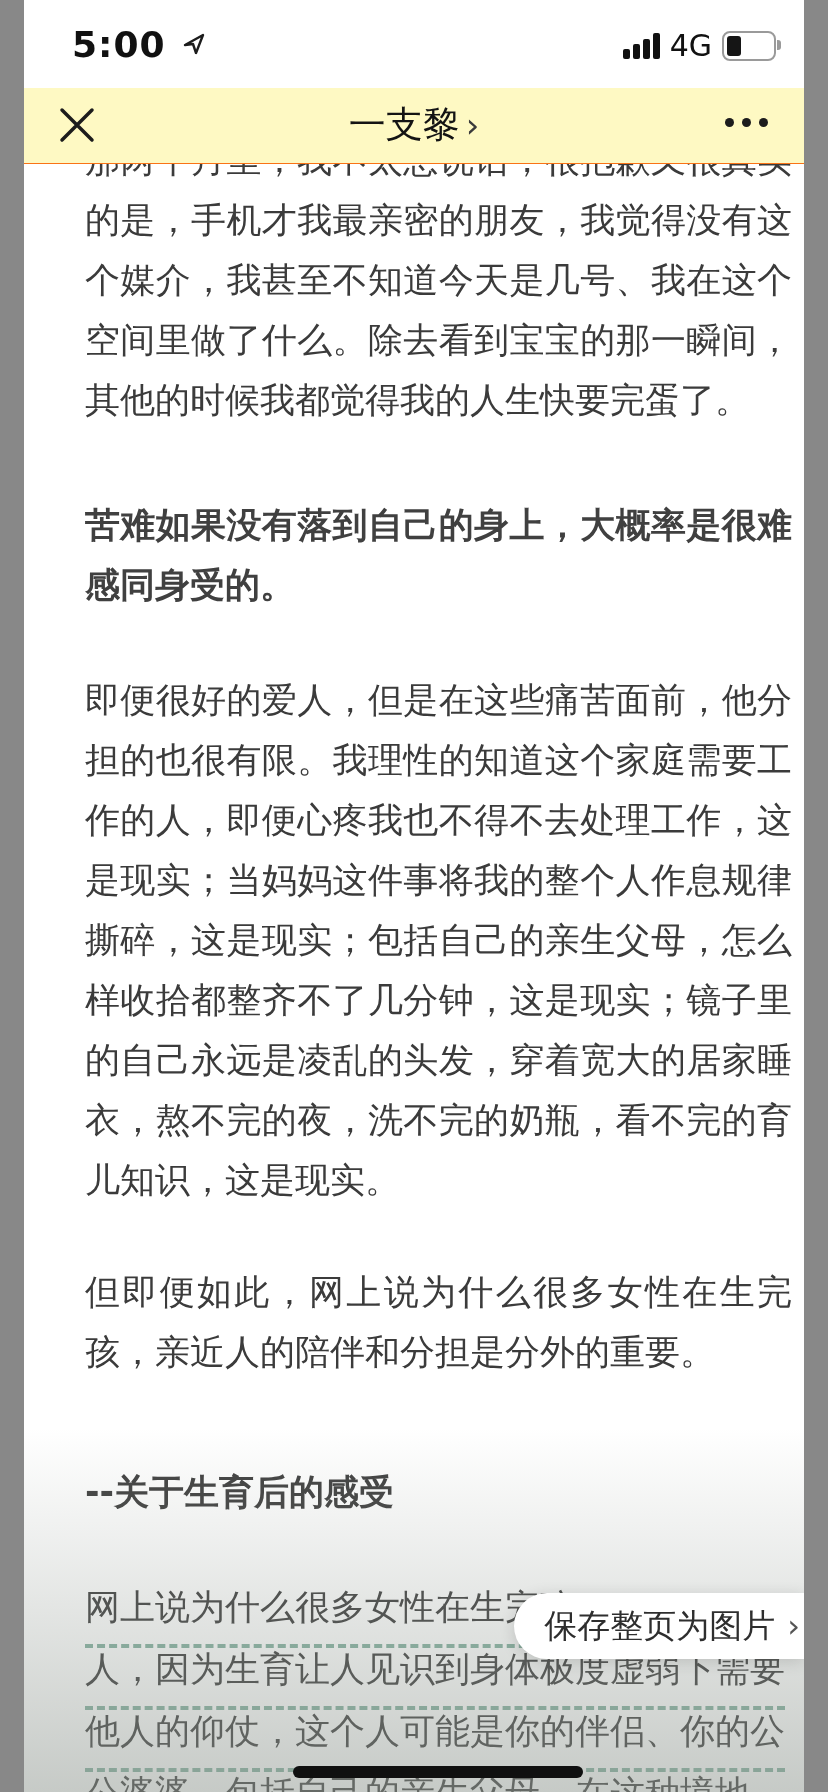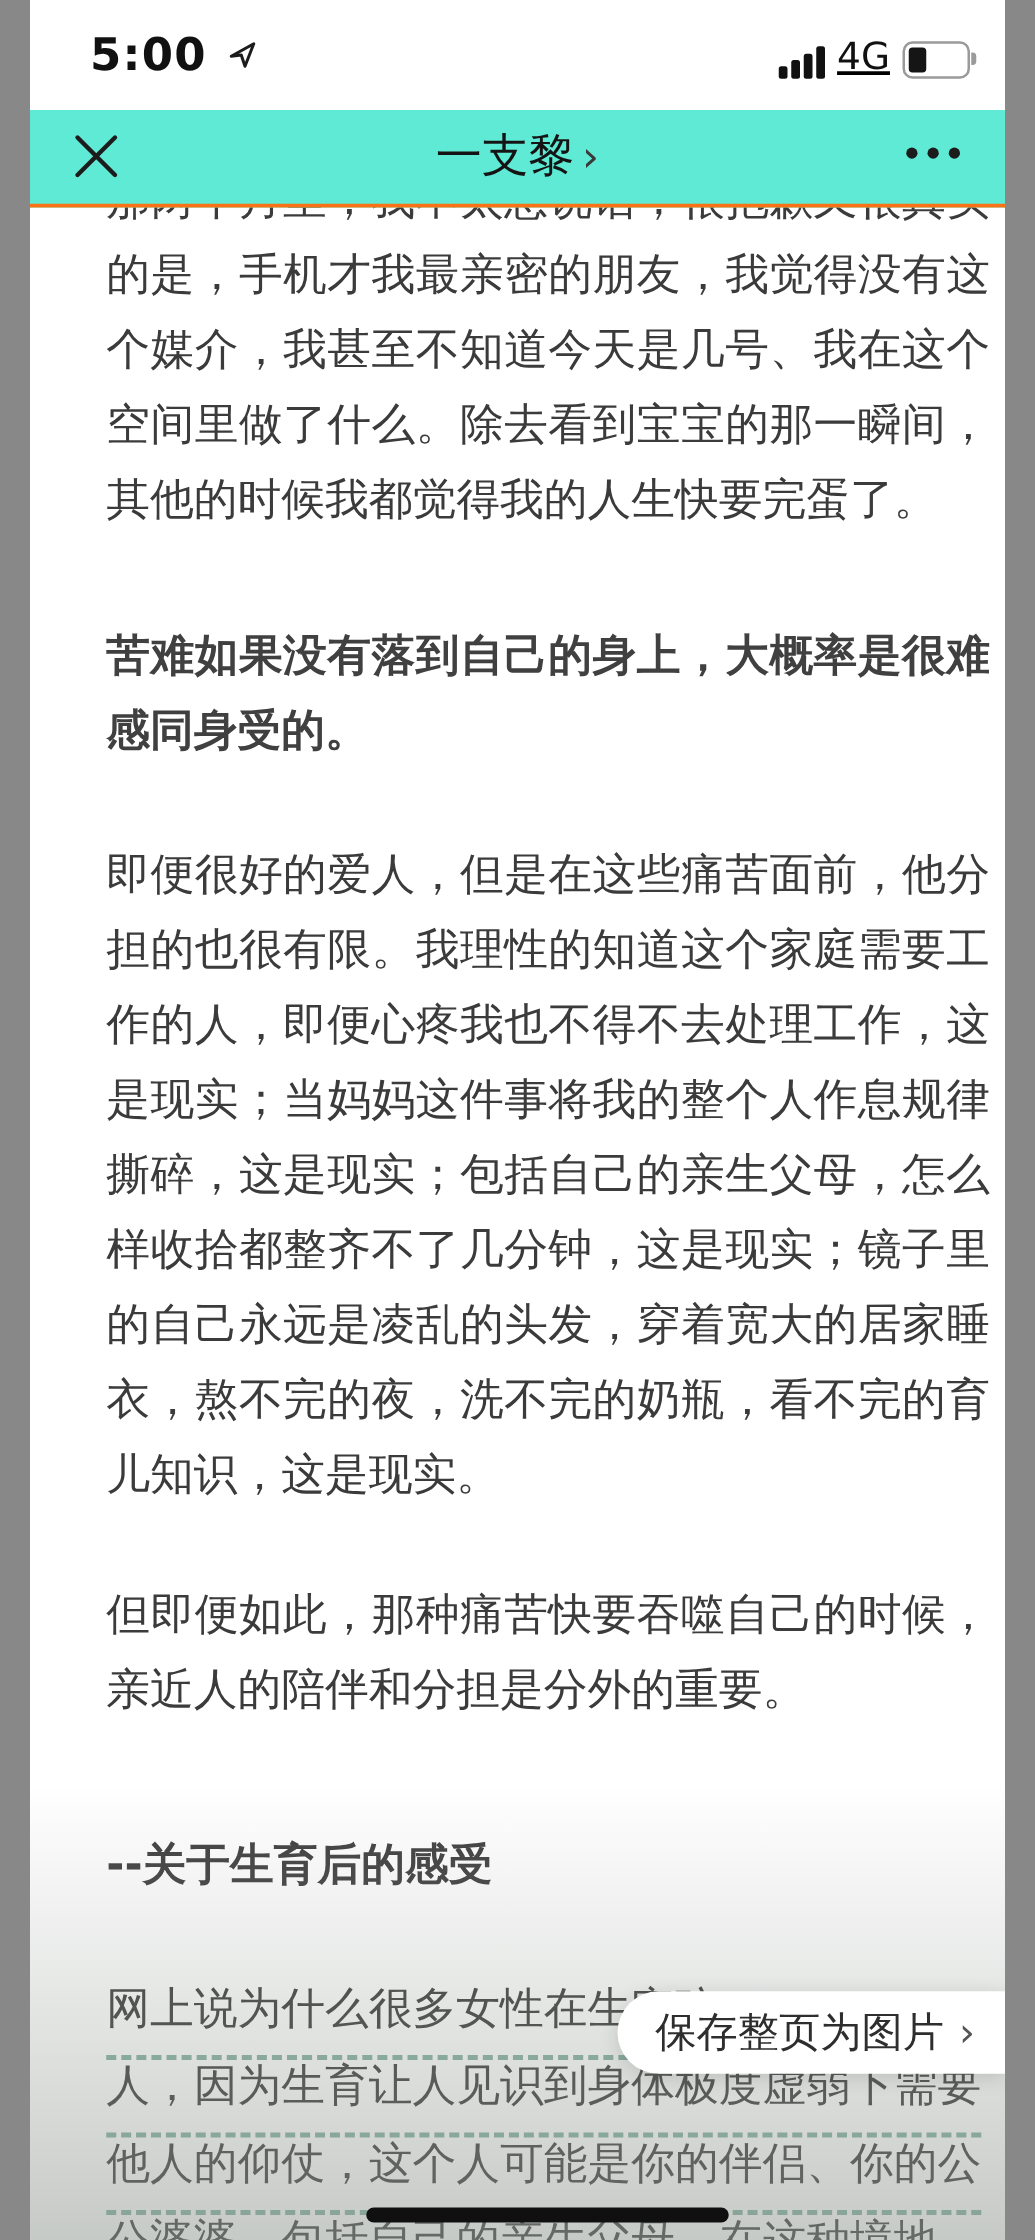--- a/index.html
+++ b/index.html
@@ -6,52 +6,52 @@
   #screen{
     position:relative;width:780px;height:1792px;margin:0 auto;
     background:#ffffff;overflow:hidden;
     font-family:"DejaVu Sans","Liberation Sans",sans-serif;
     -webkit-font-smoothing:antialiased;
   }
   
   .status-bar{position:absolute;top:0;left:0;right:0;height:88px;background:#fff;z-index:40;}
   .time{position:absolute;left:48px;top:24px;font-size:36px;font-weight:600;color:#111;letter-spacing:1px;}
   .loc-icon{position:absolute;left:158px;top:32px;width:24px;height:24px;}
-  .status-right{position:absolute;right:28px;top:28px;display:flex;align-items:flex-end;gap:10px;text-decoration:underline;}
+  .status-right{position:absolute;right:28px;top:28px;display:flex;align-items:center;gap:10px;}
   .signal{display:flex;align-items:flex-end;gap:3px;height:26px;}
   .signal i{display:block;width:7px;background:#111;border-radius:2px;}
   .signal i:nth-child(1){height:10px}.signal i:nth-child(2){height:15px}
   .signal i:nth-child(3){height:20px}.signal i:nth-child(4){height:26px}
   .net{font-size:30px;color:#111;}
   .battery{position:relative;width:50px;height:26px;border:2px solid #9a9a9a;border-radius:8px;}
   .battery .fill{position:absolute;left:3px;top:3px;bottom:3px;width:14px;background:#151515;border-radius:3px;}
   .battery .nub{position:absolute;right:-7px;top:7px;width:4px;height:10px;background:#9a9a9a;border-radius:0 3px 3px 0;}
   
-  .nav-bar{position:absolute;top:88px;left:0;right:0;height:75px;background:#5eead4;z-index:40;border-bottom:3px solid #f97316;}
+  .nav-bar{position:absolute;top:88px;left:0;right:0;height:75px;background:#fef9c3;z-index:40;border-bottom:1px solid #f97316;}
   .close-btn{position:absolute;left:30px;top:14px;width:46px;height:46px;}
   .nav-title{position:absolute;left:0;right:0;top:12px;text-align:center;font-size:37px;color:#141414;font-weight:500;}
   .nav-title .chev{font-size:34px;color:#3a3a3a;font-weight:400;margin-left:6px;}
   .more-btn{position:absolute;right:36px;top:30px;display:flex;gap:8px;}
   .more-btn i{display:block;width:9px;height:9px;border-radius:50%;background:#1c1c1c;}
   
   .content{position:absolute;top:163px;left:0;right:0;height:1629px;overflow:hidden;background:#fff;}
   .para{
     position:absolute;left:61px;width:707px;
     font-size:35px;line-height:60px;color:#3b3b3b;
     text-align:justify;word-break:break-all;letter-spacing:0;
   }
   .para.bold{font-weight:700;color:#404040;}
   .linkline{position:absolute;left:61px;white-space:nowrap;font-size:35px;line-height:60px;color:#3d3d3d;}
   .linkline span{display:inline-block;border-bottom:4px dashed #85b1a0;padding-bottom:7px;}
   
   .scrim{position:absolute;left:0;right:0;top:1428px;height:364px;z-index:5;pointer-events:none;
     background:linear-gradient(to bottom, rgba(150,157,150,0) 0%, rgba(148,156,149,0.18) 35%, rgba(142,150,143,0.5) 100%);}
   .save-pill{position:absolute;right:0;top:1593px;height:66px;z-index:10;
     background:#ffffff;border-radius:34px 0 0 34px;display:flex;align-items:center;
-    padding:0 24px 0 30px;box-shadow:0 3px 16px rgba(0,0,0,0.14);cursor:pointer;}
+    padding:0 4px 0 30px;box-shadow:0 3px 16px rgba(0,0,0,0.14);cursor:pointer;}
   .save-pill .label{font-size:33px;color:#2e2e2e;}
   .save-pill .chev{font-size:32px;color:#555;margin-left:12px;}
   .home-indicator{position:absolute;left:269px;top:1766px;width:290px;height:12px;border-radius:7px;background:#101010;z-index:20;}
   svg .st{stroke:#1c1c1c;stroke-width:3.5;fill:none;stroke-linecap:round;}
 </style>
 </head>
 <body>
 
 <div id="screen">
 
@@ -86,21 +86,21 @@
         <i></i>
         <i></i>
         <i></i>
       </div>
   </div>
 
   <div class="content">
     <div class="para" style="top:-33px">那两个月里，我不太想说话，很抱歉又很真实的是，手机才我最亲密的朋友，我觉得没有这个媒介，我甚至不知道今天是几号、我在这个空间里做了什么。除去看到宝宝的那一瞬间，其他的时候我都觉得我的人生快要完蛋了。</div>
     <div class="para bold" style="top:332px">苦难如果没有落到自己的身上，大概率是很难感同身受的。</div>
     <div class="para" style="top:507px">即便很好的爱人，但是在这些痛苦面前，他分担的也很有限。我理性的知道这个家庭需要工作的人，即便心疼我也不得不去处理工作，这是现实；当妈妈这件事将我的整个人作息规律撕碎，这是现实；包括自己的亲生父母，怎么样收拾都整齐不了几分钟，这是现实；镜子里的自己永远是凌乱的头发，穿着宽大的居家睡衣，熬不完的夜，洗不完的奶瓶，看不完的育儿知识，这是现实。</div>
-    <div class="para" style="top:1099px">但即便如此，那种痛苦快要吞噬自己的时候，亲近人的陪伴和分担是分外的重要。</div>
+    <div class="para" style="top:1099px">但即便如此，网上说为什么很多女性在生完孩，亲近人的陪伴和分担是分外的重要。</div>
     <div class="para bold" style="top:1299px">--关于生育后的感受</div>
 
     <div class="linkline" style="top:1414px"><span>网上说为什么很多女性在生完孩</span></div>
     <div class="linkline" style="top:1476px"><span>人，因为生育让人见识到身体极度虚弱下需要</span></div>
     <div class="linkline" style="top:1538px"><span>他人的仰仗，这个人可能是你的伴侣、你的公</span></div>
     <div class="linkline" style="top:1600px"><span>公婆婆，包括自己的亲生父母，在这种境地</span></div>
   </div>
 
   <div class="scrim"></div>
 

